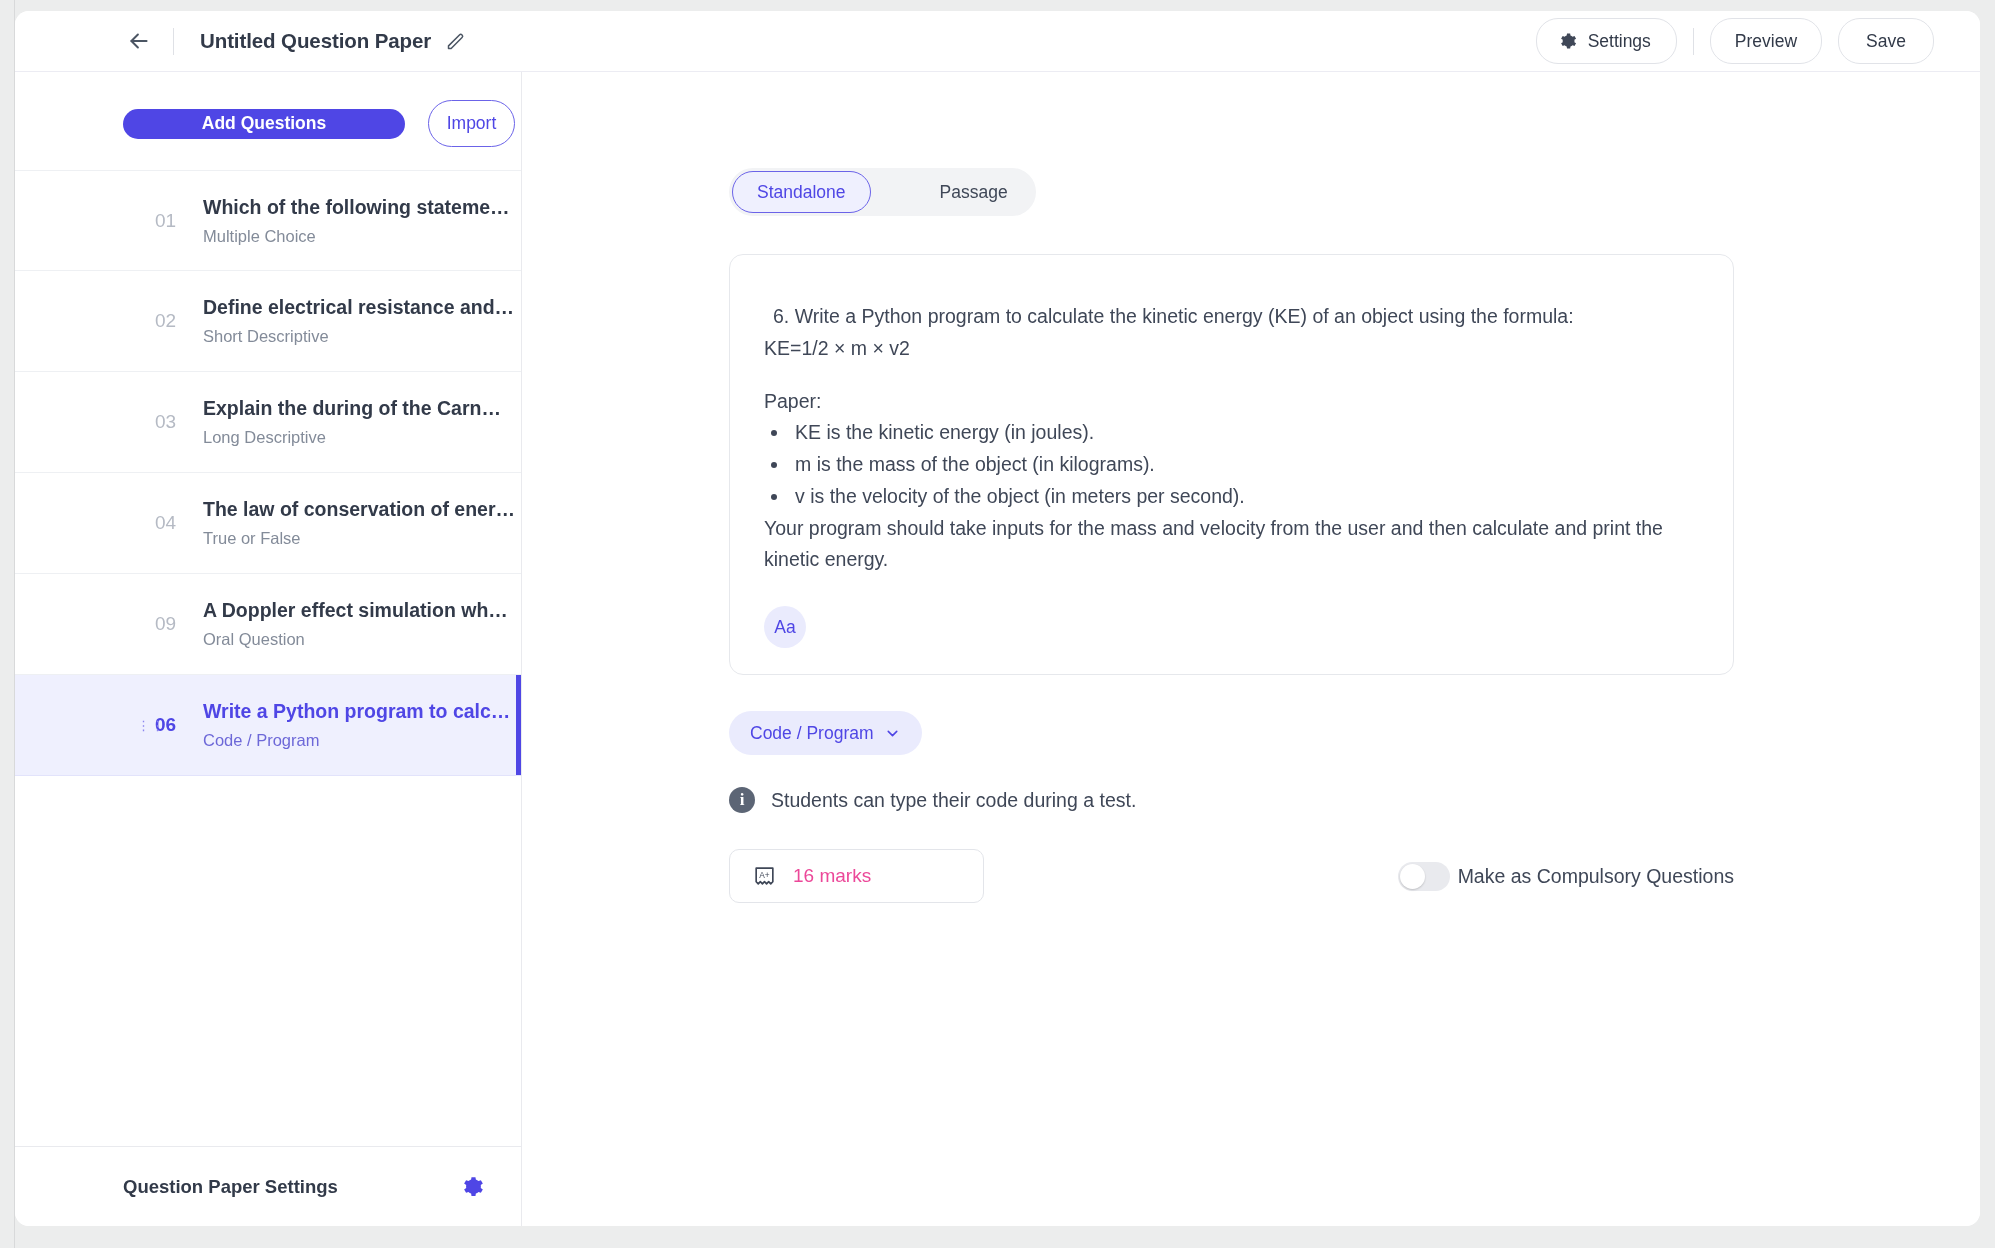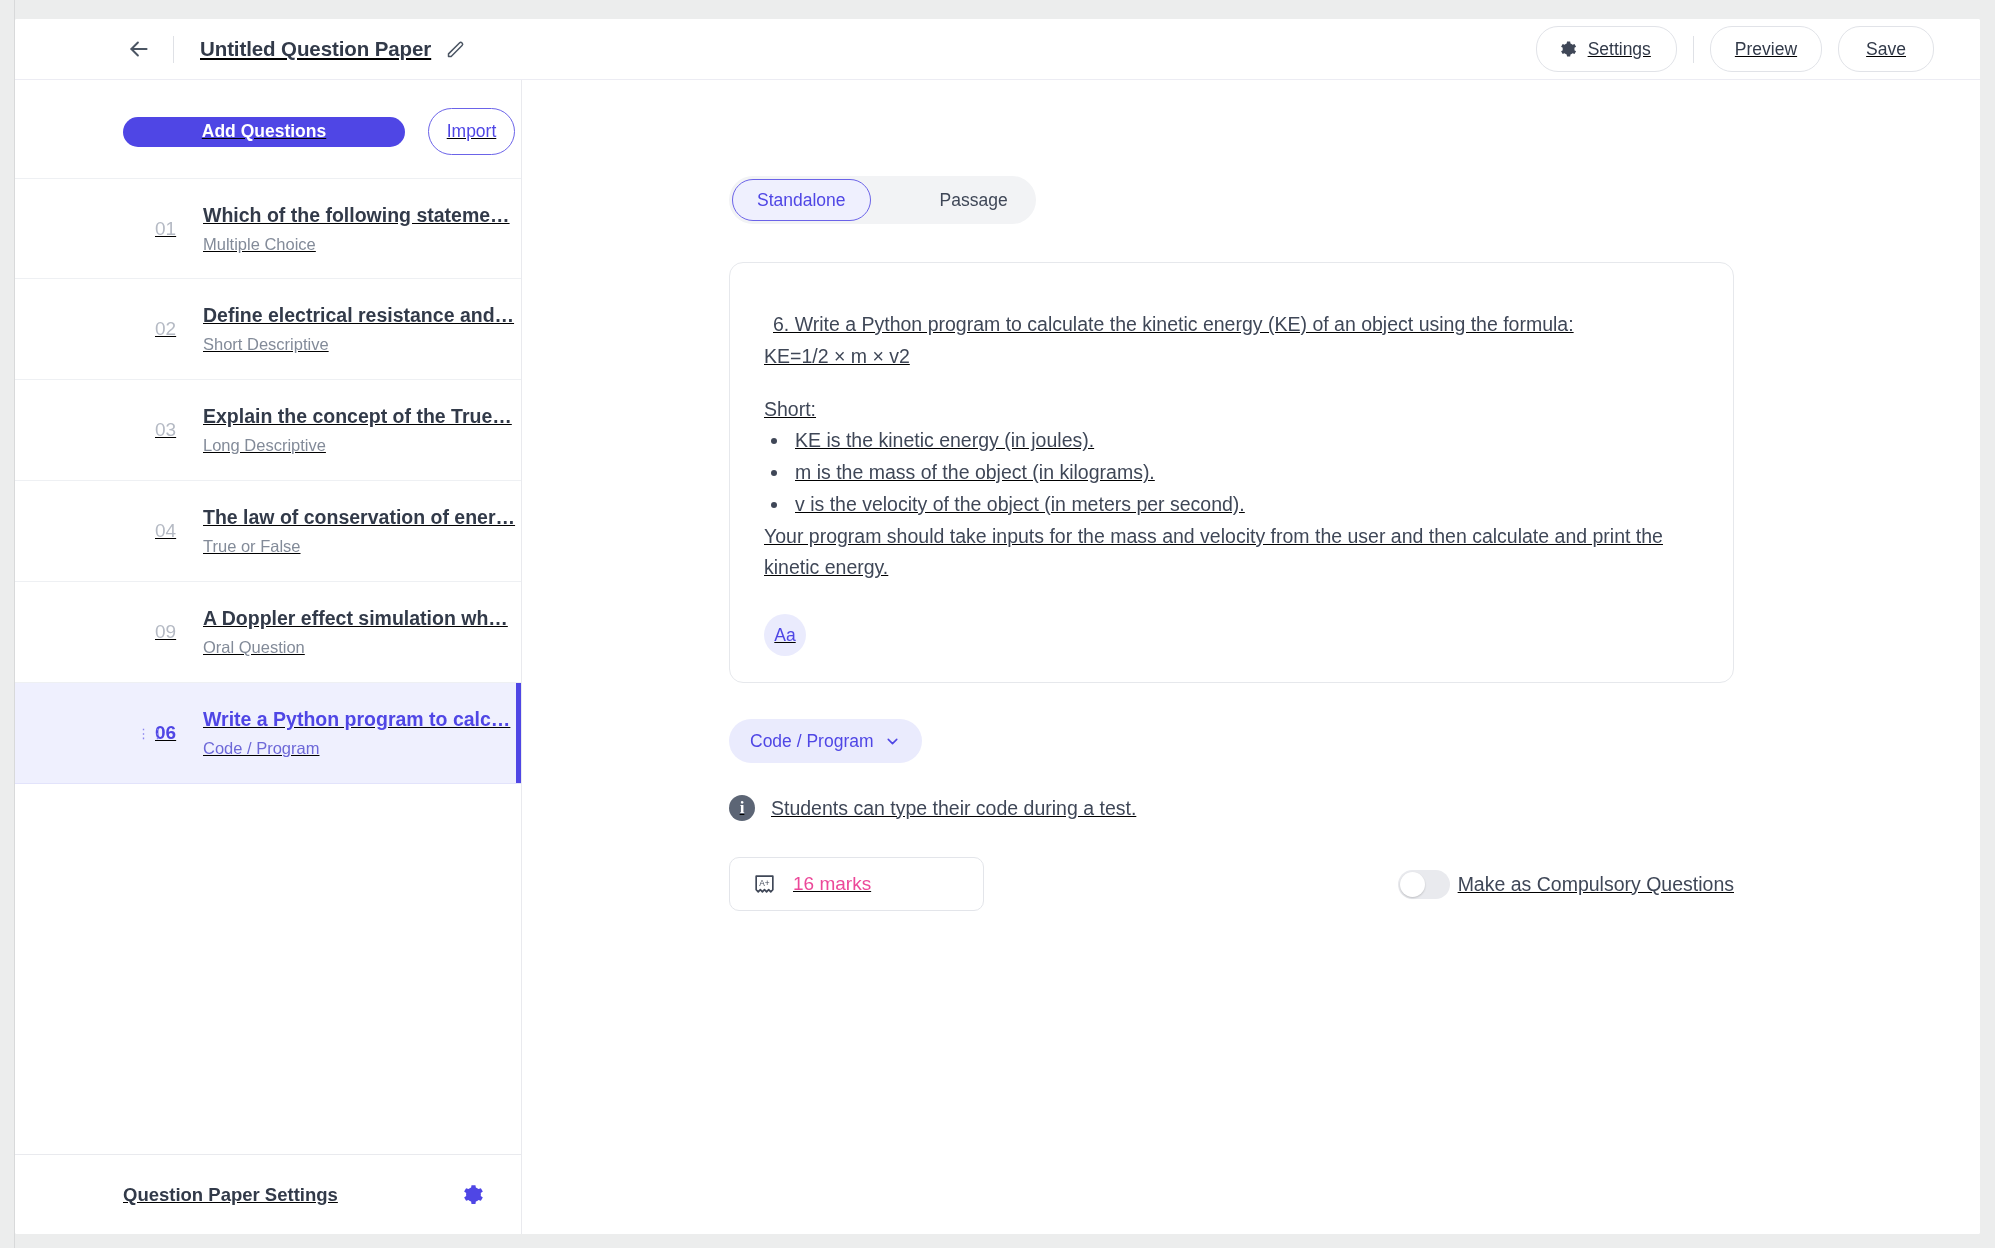--- a/index.html
+++ b/index.html
@@ -16,27 +16,26 @@
   #page {
     position: relative;
     width: 1995px;
     height: 1248px;
     background: #eceded;
   }
 
   #window {
     position: absolute;
     left: 15px;
-    top: 19px;
+    top: 11px;
     width: 1965px;
     height: 1215px;
     background: #ffffff;
     overflow: hidden;
-    border-radius: 2px;
-    text-decoration: underline;
+    border-radius: 14px;
   }
 
   
   #topbar {
     position: relative;
     height: 61px;
     background: #ffffff;
     border-bottom: 1px solid #ececf3;
     display: flex;
     align-items: center;
@@ -491,21 +490,21 @@
               <div class="q-num">02</div>
               <div class="q-texts">
                 <div class="q-title">Define electrical resistance and…</div>
                 <div class="q-sub">Short Descriptive</div>
               </div>
             </div>
 
             <div class="q-item">
               <div class="q-num">03</div>
               <div class="q-texts">
-                <div class="q-title">Explain the concept of the True…</div>
+                <div class="q-title">Explain the during of the Carn…</div>
                 <div class="q-sub">Long Descriptive</div>
               </div>
             </div>
 
             <div class="q-item">
               <div class="q-num">04</div>
               <div class="q-texts">
                 <div class="q-title">The law of conservation of ener…</div>
                 <div class="q-sub">True or False</div>
               </div>
@@ -547,21 +546,21 @@
         <div class="seg-wrap">
           <button class="seg-btn active">Standalone</button>
           <button class="seg-btn">Passage</button>
         </div>
 
         <div class="question-card">
           <div class="q-body">
             <div class="indent-1">6. Write a Python program to calculate the kinetic energy (KE) of an object using the formula:</div>
             <div>KE=1/2 × m × v2</div>
             <div class="spacer"></div>
-            <div>Short:</div>
+            <div>Paper:</div>
             <ul>
               <li>KE is the kinetic energy (in joules).</li>
               <li>m is the mass of the object (in kilograms).</li>
               <li>v is the velocity of the object (in meters per second).</li>
             </ul>
             <div>Your program should take inputs for the mass and velocity from the user and then calculate and print the kinetic energy.</div>
           </div>
 
           <button class="aa-btn">Aa</button>
         </div>

